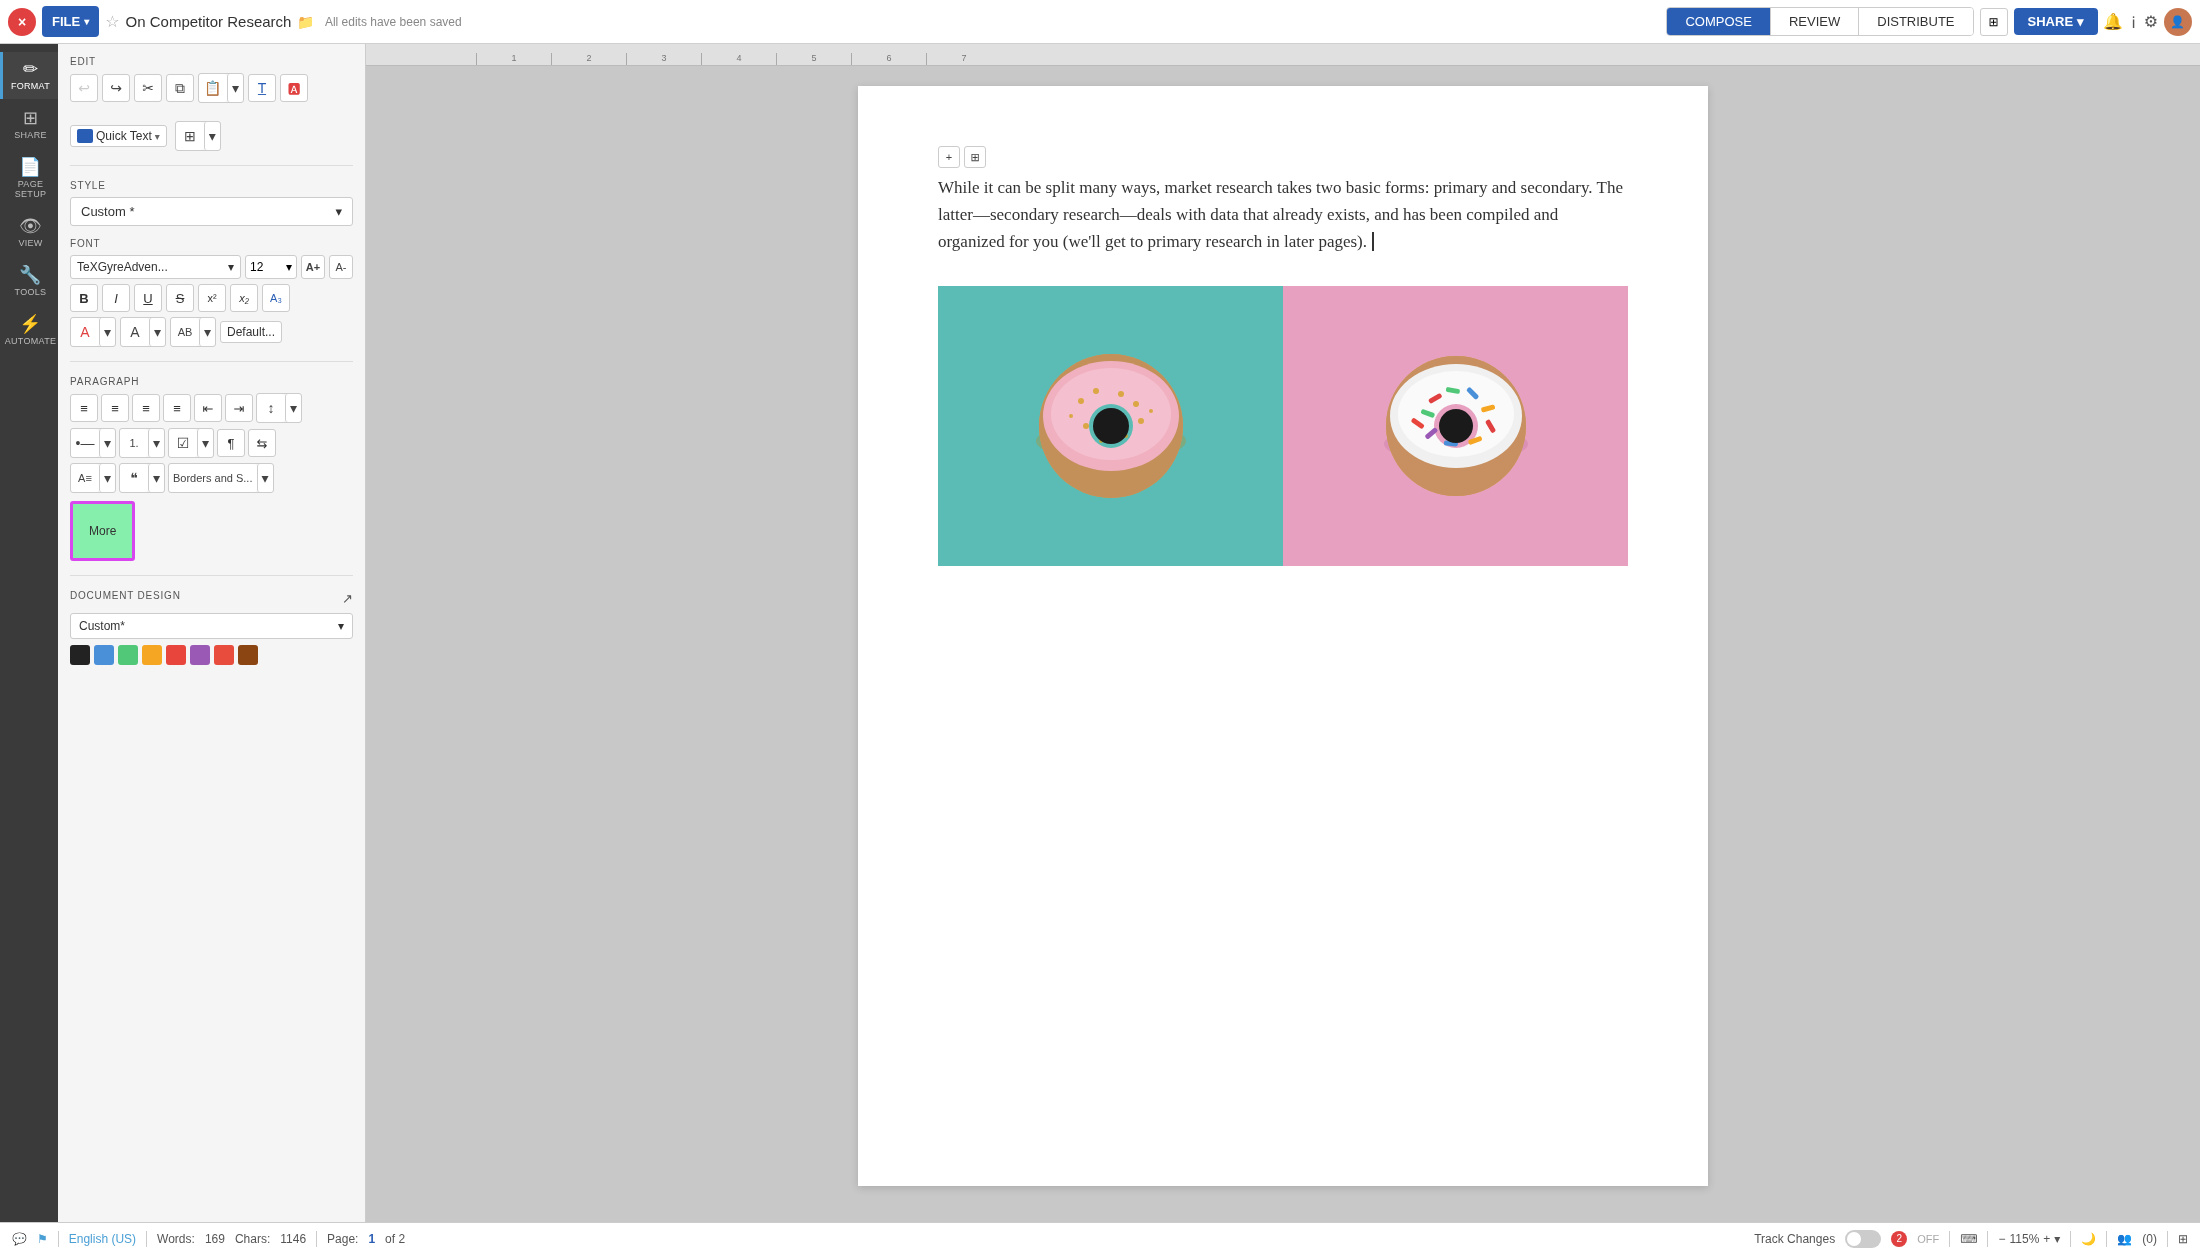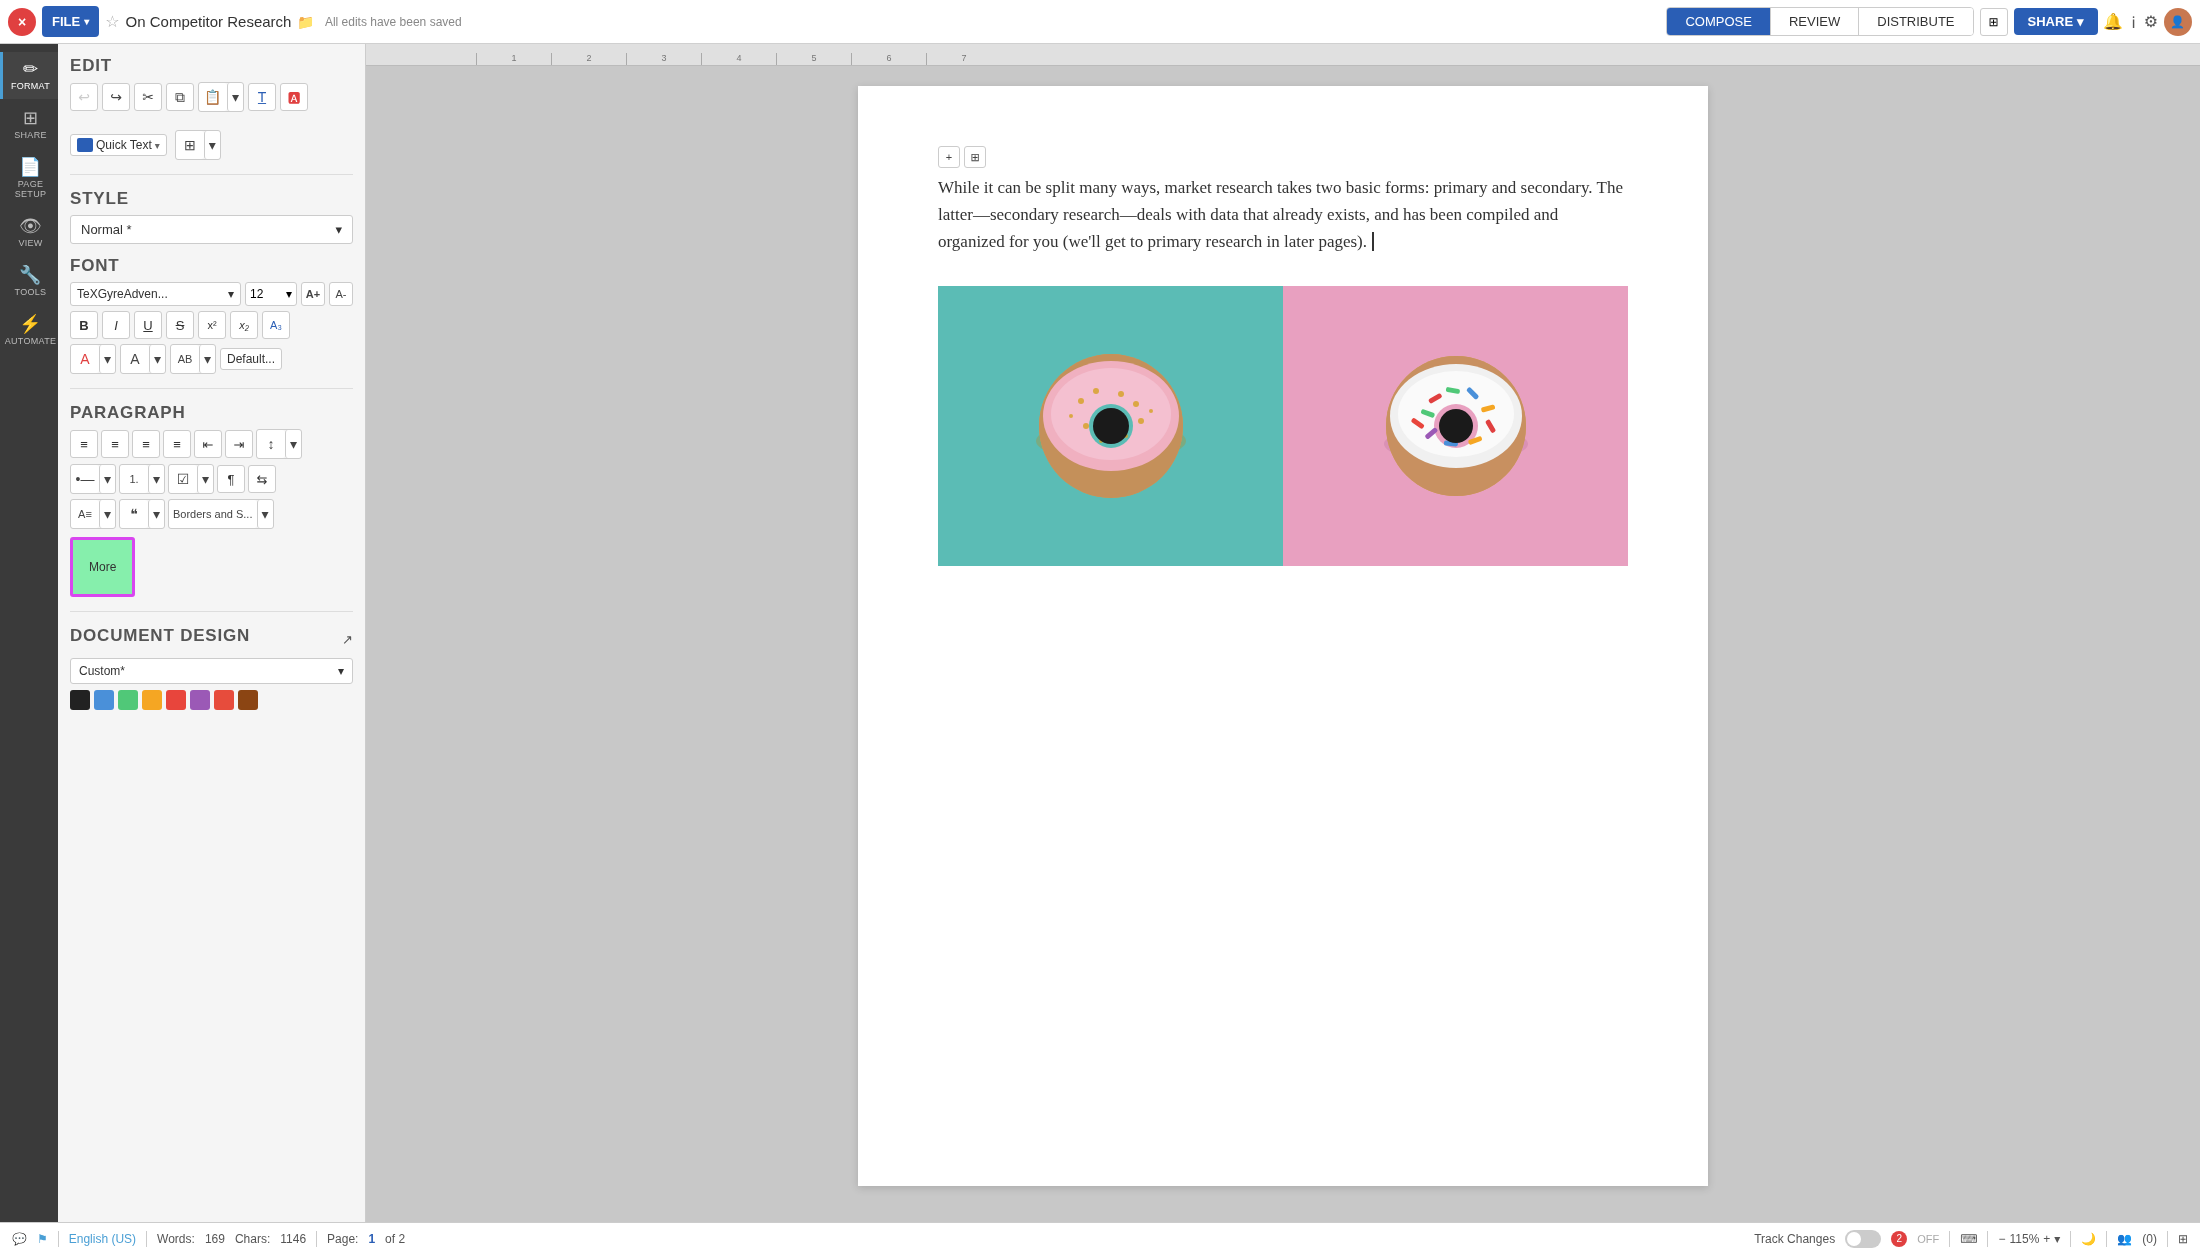--- a/index.html
+++ b/index.html
@@ -30,21 +30,21 @@
     
     .sidebar-icons { width: 58px; background: #3a3a3a; display: flex; flex-direction: column; align-items: center; padding-top: 8px; gap: 2px; flex-shrink: 0; }
     .sidebar-icon-item { display: flex; flex-direction: column; align-items: center; width: 100%; padding: 8px 4px; cursor: pointer; color: #bbb; font-size: 10px; gap: 3px; border-left: 3px solid transparent; }
     .sidebar-icon-item.active { color: #fff; border-left-color: #4a9fd5; background: rgba(255,255,255,0.05); }
     .sidebar-icon-item .icon-shape { font-size: 18px; line-height: 1; }
     .sidebar-icon-item .icon-label { font-size: 9px; text-align: center; letter-spacing: 0.3px; }
 
     
     .left-panel { width: 308px; background: #f5f5f5; border-right: 1px solid #ccc; display: flex; flex-direction: column; overflow-y: auto; flex-shrink: 0; padding: 12px; gap: 12px; }
 
-    .panel-section-title { font-size: 17px; font-weight: 700; color: #555; letter-spacing: 0.8px; margin-bottom: 6px; }
+    .panel-section-title { font-size: 10px; font-weight: 400; color: #555; letter-spacing: 0.8px; margin-bottom: 6px; }
 
     
     .edit-row { display: flex; align-items: center; gap: 4px; flex-wrap: wrap; }
     .icon-btn { width: 28px; height: 28px; border: 1px solid #ccc; background: #fff; border-radius: 3px; cursor: pointer; display: flex; align-items: center; justify-content: center; font-size: 14px; color: #444; }
     .icon-btn.disabled { color: #ccc; cursor: default; }
 
     .dropdown-btn { display: flex; align-items: center; gap: 3px; border: 1px solid #ccc; background: #fff; border-radius: 3px; padding: 3px 6px; cursor: pointer; font-size: 12px; color: #333; }
     .dropdown-btn .caret { font-size: 10px; color: #666; }
 
     
@@ -187,21 +187,21 @@
           <button class="icon-btn" style="border:none;border-left:1px solid #ccc;width:16px;">▾</button>
         </div>
       </div>
     </div>
 
     <div class="separator"></div>
 
     <div>
       <div class="panel-section-title">STYLE</div>
       <div class="style-select">
-        <span>Normal *</span>
+        <span>Custom *</span>
         <span>▾</span>
       </div>
     </div>
 
     <div>
       <div class="panel-section-title">FONT</div>
       <div class="font-row">
         <div class="font-name-select">
           <span>TeXGyreAdven...</span>
           <span>▾</span>

